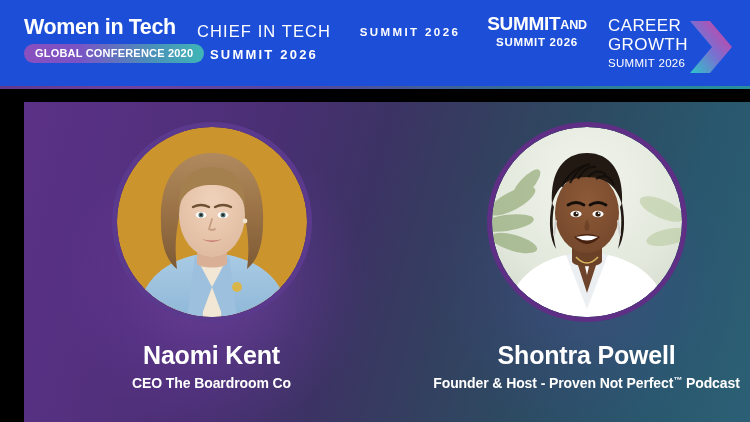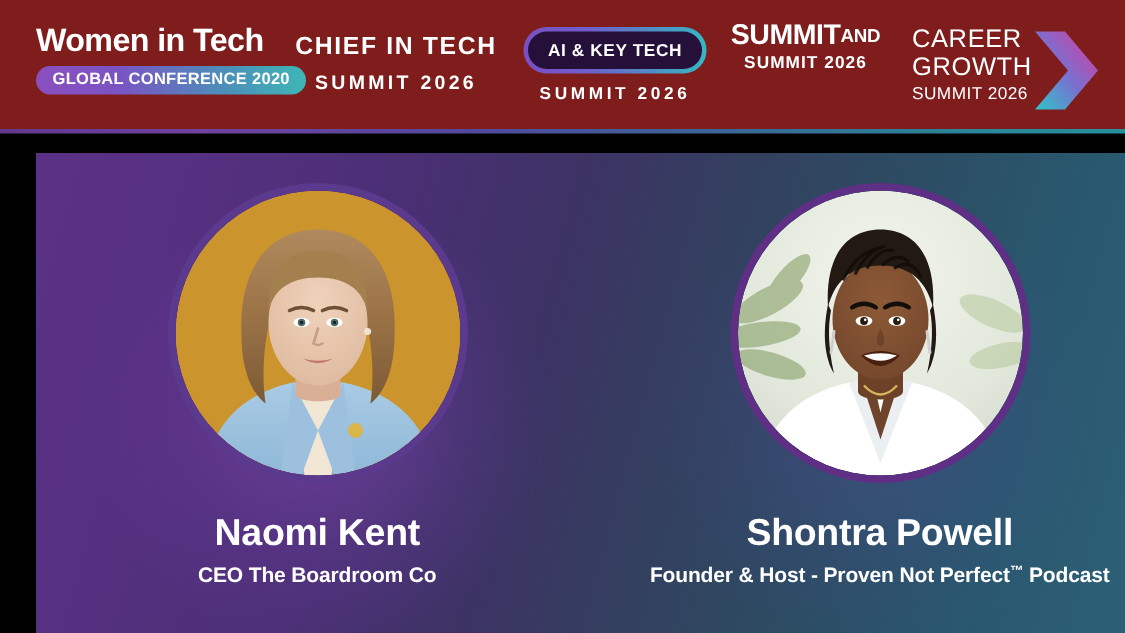--- a/index.html
+++ b/index.html
@@ -15,21 +15,21 @@
     font-family: "Liberation Sans", sans-serif;
     user-select: none;
   }
 
   
   #header {
     position: absolute;
     left: 0; top: 0;
     width: 750px;
     height: 86px;
-    background: #7f1d1d;
+    background: #1d4ed8;
     overflow: hidden;
   }
   .logo-block {
     position: absolute;
     display: flex;
     flex-direction: column;
     justify-content: center;
   }
 
   
@@ -54,21 +54,21 @@
     font-weight: bold;
     letter-spacing: 0.2px;
     white-space: nowrap;
   }
 
   
   #logo-cit { left: 196px; top: 22px; width: 136px; text-align: center; }
   #cit-title {
     color: #ffffff;
     font-size: 16.5px;
-    font-weight: bold;
+    font-weight: normal;
     letter-spacing: 1.1px;
     white-space: nowrap;
   }
   #cit-sub {
     margin-top: 6px;
     color: #ffffff;
     font-size: 13px;
     font-weight: bold;
     letter-spacing: 2.2px;
     white-space: nowrap;
@@ -273,25 +273,20 @@
       <div id="wit-title">Women in Tech</div>
       <div id="wit-pill">GLOBAL CONFERENCE 2020</div>
     </div>
 
     <div class="logo-block" id="logo-cit">
       <div id="cit-title">CHIEF IN TECH</div>
       <div id="cit-sub">SUMMIT 2026</div>
     </div>
 
     <div class="logo-block" id="logo-ai">
-      <div id="ai-pillwrap">
-        <div id="ai-pill-inner">
-          <span id="ai-title">AI &amp; KEY TECH</span>
-        </div>
-      </div>
       <div id="ai-sub">SUMMIT 2026</div>
     </div>
 
     <div class="logo-block" id="logo-si">
       <div class="si-row">
         <span id="si-startup">SUMMIT</span><span id="si-and">AND</span>
       </div>
       <div id="si-sub">SUMMIT 2026</div>
     </div>
 

